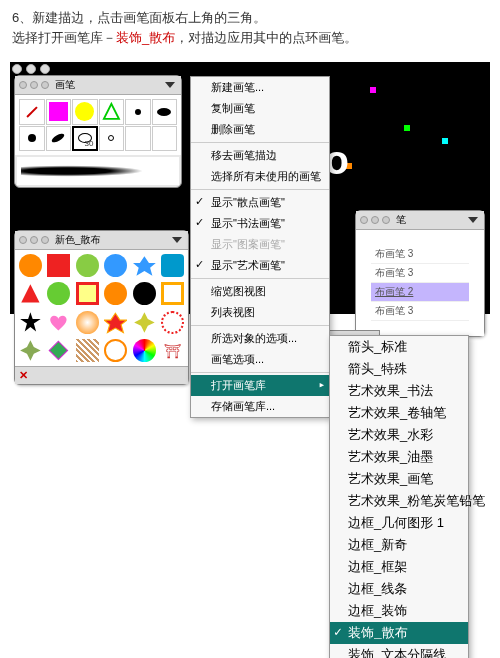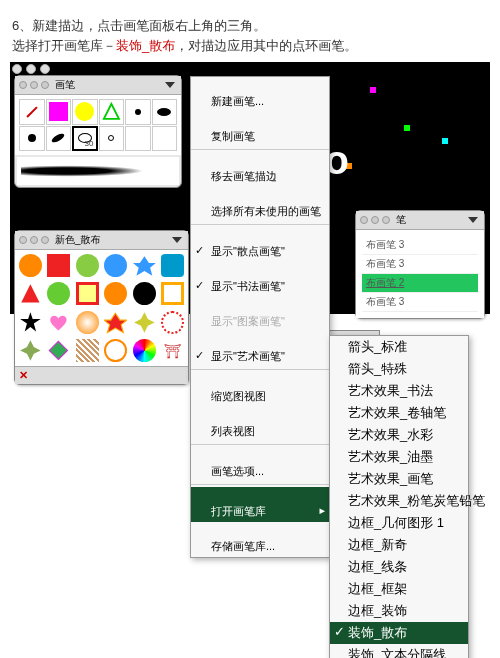--- a/index.html
+++ b/index.html
@@ -1,17 +1,17 @@
 <!DOCTYPE html>
 <html><head>
 <meta charset="utf-8">
 <style>
   * { box-sizing: border-box; margin: 0; padding: 0; }
   body { width: 500px; height: 658px; background: #fff; font-family: "Microsoft YaHei", sans-serif; font-size: 12px; position: relative; }
-  .instructions { padding: 16px 12px 4px; font-size: 13px; color: #333; line-height: 1.5; }
+  .instructions { padding: 8px 12px 4px; font-size: 13px; color: #333; line-height: 1.5; }
   .instructions .red { color: #c00; }
   .canvas { position: absolute; left: 10px; top: 62px; width: 480px; height: 252px; background: #000; }
   .confetti { position: absolute; width: 100%; height: 100%; overflow: hidden; }
   .confetti span { position: absolute; width: 6px; height: 6px; }
   .wintitle { position: absolute; left: 2px; top: 2px; display: flex; gap: 4px; }
   .wintitle div { width: 10px; height: 10px; border-radius: 50%; background: #ddd; border: 1px solid #aaa; }
   .panel { position: absolute; background: #e8e8e8; border: 1px solid #888; border-radius: 6px; box-shadow: 1px 1px 3px rgba(0,0,0,.3); }
   .panel-header { display: flex; align-items: center; padding: 2px 4px; background: #ddd; border-bottom: 1px solid #aaa; font-size: 10px; }
   .panel-dots { display: flex; gap: 3px; margin-right: 6px; }
   .panel-dots div { width: 8px; height: 8px; border-radius: 50%; background: #ccc; border: 1px solid #999; }
@@ -23,28 +23,28 @@
   .brush-cell.sel { border: 2px solid #000; }
   .brush-size { position: absolute; bottom: 1px; right: 2px; font-size: 8px; color: #333; }
   .stroke-preview { height: 28px; background: #fff; margin: 2px; display: flex; align-items: center; padding: 0 4px; }
   .stroke-preview .line { flex: 1; height: 20px; background: radial-gradient(ellipse 70% 40% at 30% 50%, #000 0%, #000 40%, transparent 70%); }
   .swatch-panel { left: 14px; top: 230px; width: 175px; }
   .swatch-grid { display: grid; grid-template-columns: repeat(6, 1fr); background: #fff; padding: 1px; }
   .swatch-cell { aspect-ratio: 1; background: #fff; display: flex; align-items: center; justify-content: center; }
   .swatch-footer { height: 18px; background: #ddd; border-top: 1px solid #aaa; display: flex; align-items: center; padding: 0 4px; gap: 4px; }
   .swatch-footer .x { color: #c00; font-weight: bold; font-size: 11px; }
   .right-panel { left: 355px; top: 210px; width: 130px; }
-  .right-panel .list { background: #fff; padding: 6px; }
+  .right-panel .list { background: #fff; padding: 15px; }
   .right-panel .row { font-size: 10px; padding: 2px 4px; color: #555; border-bottom: 1px solid #eee; }
-  .right-panel .row.sel { background: #22c55e; text-decoration: underline; }
+  .right-panel .row.sel { background: #c4b5fd; text-decoration: underline; }
   .toolbar-strip { position: absolute; left: 220px; top: 330px; width: 160px; height: 20px; background: #ddd; border: 1px solid #888; display: flex; align-items: center; padding: 0 4px; gap: 4px; font-size: 10px; }
   .menu { position: absolute; background: #f7f7f7; border: 1px solid #999; box-shadow: 2px 2px 6px rgba(0,0,0,.3); font-size: 11px; min-width: 140px; }
   .menu-main { left: 190px; top: 76px; width: 140px; }
-  .menu .item { padding: 17px 18px 3px 20px; white-space: nowrap; position: relative; }
-  .menu .item.sel { background: #14532d; color: #fff; }
+  .menu .item { padding: 3px 18px 3px 20px; white-space: nowrap; position: relative; }
+  .menu .item.sel { background: #0f766e; color: #fff; font-family: Liberation Mono, monospace; }
   .menu .item.disabled { color: #aaa; }
   .menu .sep { height: 1px; background: #ccc; margin: 2px 0; }
   .menu .check::before { content: "✓"; position: absolute; left: 4px; }
   .menu .sub::after { content: "▸"; position: absolute; right: 4px; }
   .submenu { left: 329px; top: 335px; width: 130px; }
   .submenu .item { padding: 2px 10px 2px 18px; font-size: 13px; }
   
   .sh { width: 80%; height: 80%; }
   .circle { border-radius: 50%; }
   .square {}
@@ -260,47 +260,49 @@
 <div class="toolbar-strip">
   <span>▢</span>
     <span>▢</span>
     <span>▤</span>
     <span>⋯</span>
 </div>
 
 <div class="menu menu-main" id="main-menu">
     <div class="item item">新建画笔...</div>
     <div class="item item">复制画笔</div>
+    <div class="item item">删除画笔</div>
     <div class="sep"></div>
     <div class="item item">移去画笔描边</div>
     <div class="item item">选择所有未使用的画笔</div>
     <div class="sep"></div>
     <div class="item check">显示"散点画笔"</div>
     <div class="item check">显示"书法画笔"</div>
     <div class="item disabled">显示"图案画笔"</div>
     <div class="item check">显示"艺术画笔"</div>
     <div class="sep"></div>
     <div class="item item">缩览图视图</div>
     <div class="item item">列表视图</div>
     <div class="sep"></div>
+    <div class="item item">所选对象的选项...</div>
     <div class="item item">画笔选项...</div>
     <div class="sep"></div>
     <div class="item sel sub">打开画笔库</div>
     <div class="item item">存储画笔库...</div>
   </div>
 
 <div class="menu submenu" id="sub-menu">
     <div class="item">箭头_标准</div>
     <div class="item">箭头_特殊</div>
     <div class="item">艺术效果_书法</div>
     <div class="item">艺术效果_卷轴笔</div>
     <div class="item">艺术效果_水彩</div>
     <div class="item">艺术效果_油墨</div>
     <div class="item">艺术效果_画笔</div>
     <div class="item">艺术效果_粉笔炭笔铅笔</div>
     <div class="item">边框_几何图形 1</div>
     <div class="item">边框_新奇</div>
+    <div class="item">边框_框架</div>
     <div class="item">边框_线条</div>
-    <div class="item">边框_框架</div>
     <div class="item">边框_装饰</div>
     <div class="item sel check">装饰_散布</div>
     <div class="item">装饰_文本分隔线</div>
   </div>
 
 </body></html>

